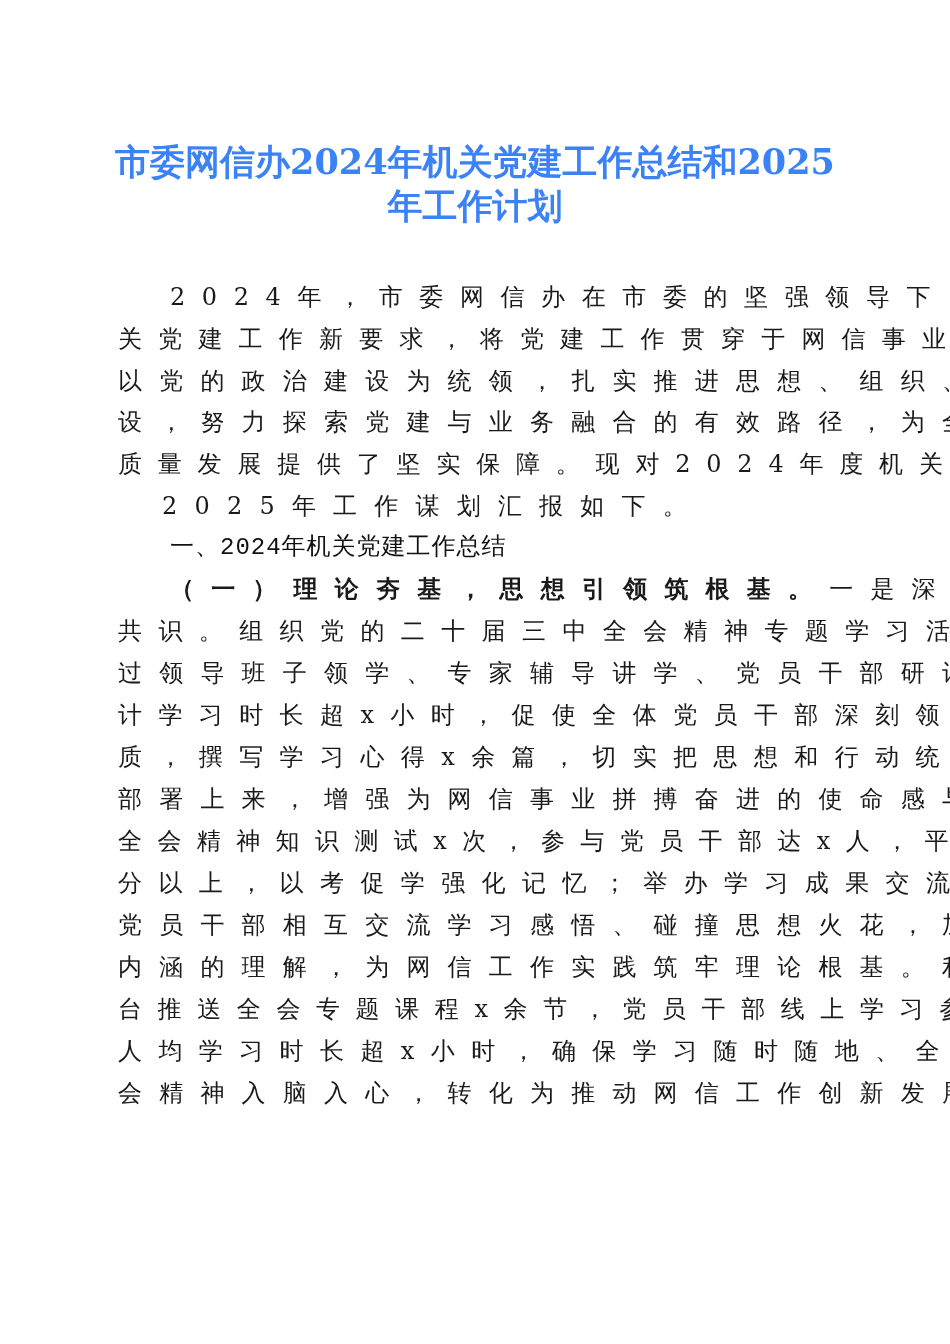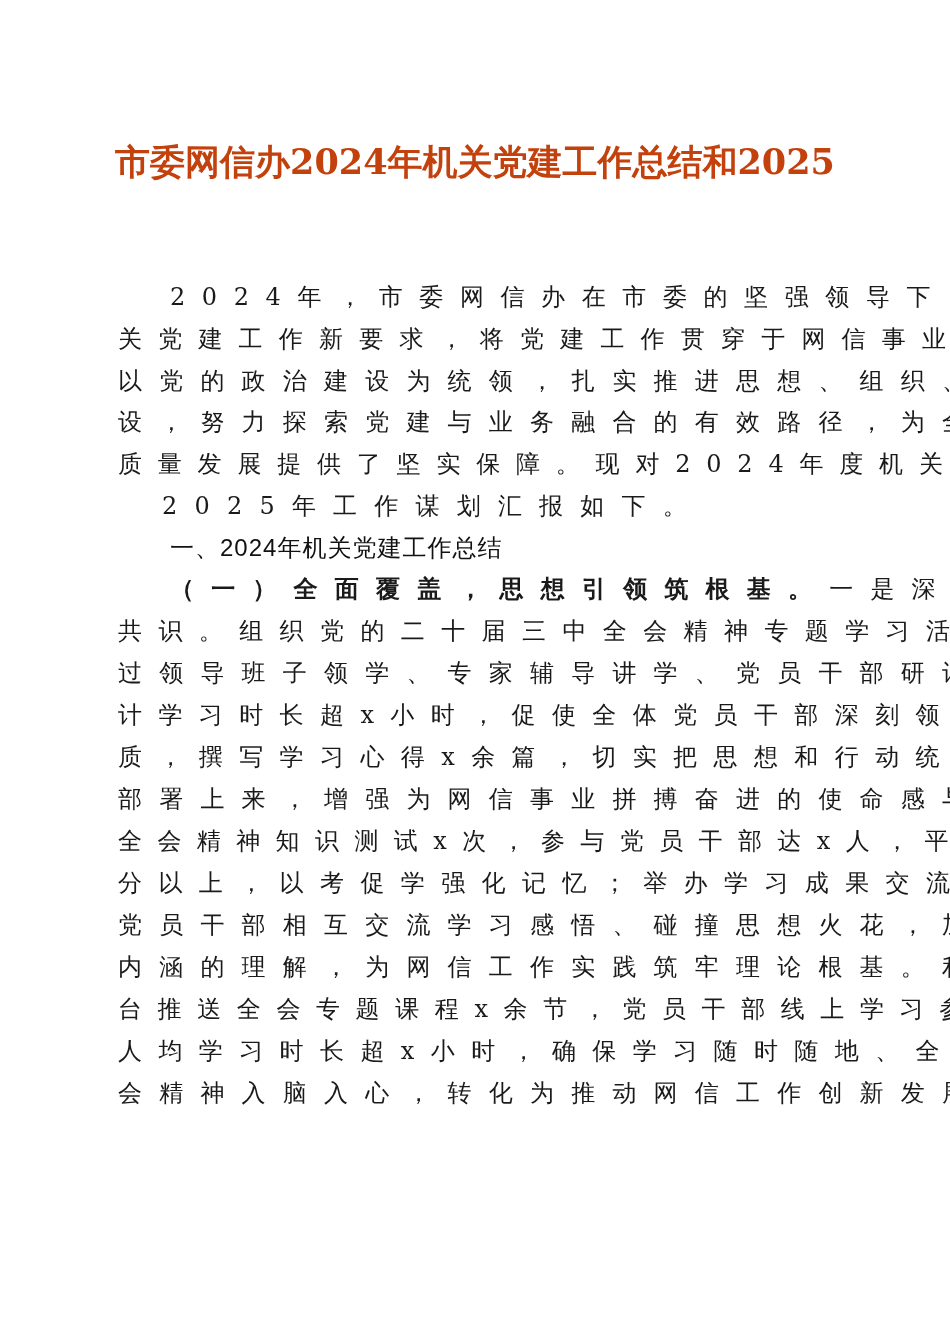--- a/index.html
+++ b/index.html
@@ -1,49 +1,50 @@
 <!DOCTYPE html>
 <html><head>
 <meta charset="utf-8">
 <style>
   html, body { margin: 0; padding: 0; background: #ffffff; }
   body { width: 950px; height: 1344px; position: relative; overflow: hidden; }
   .page { position: absolute; left: 0; top: 0; width: 950px; height: 1344px; background: #fff; }
   .title { position: absolute; left: 0; width: 950px; text-align: center;
     font-family: "DejaVu Serif", "Liberation Serif", serif; font-weight: bold;
-    font-size: 35px; color: #c2410c; letter-spacing: 0px; white-space: nowrap; line-height: 44px; }
+    font-size: 35px; color: #3b82f6; letter-spacing: 0px; white-space: nowrap; line-height: 44px; }
   .title.l1 { top: 140px; }
   .title.l2 { top: 184px; }
   .line { position: absolute; left: 118px; width: 720px; white-space: nowrap;
     font-family: "DejaVu Serif", "Liberation Serif", serif; font-size: 24px;
     color: #1a1a1a; letter-spacing: 17.2px; line-height: 30px; }
   .line.indent { left: 170px; }
   .heading { position: absolute; left: 170px; white-space: nowrap;
-    font-family: Liberation Sans, sans-serif; font-size: 24px;
+    font-family: Liberation Mono, monospace; font-size: 24px;
     color: #111; letter-spacing: 1px; line-height: 30px; }
   .bold { font-weight: bold; }
 </style>
 </head>
 <body>
 
 <div class="page">
 
   <div class="title l1">市委网信办2024年机关党建工作总结和2025</div>
+  <div class="title l2">年工作计划</div>
 
   <div class="line indent" style="top:282px; letter-spacing:16.6px;">2024年，市委网信办在市委的坚强领导下，紧扣新时代机</div>
   <div class="line" style="top:324px; letter-spacing:16.2px;">关党建工作新要求，将党建工作贯穿于网信事业发展全过程，</div>
   <div class="line" style="top:366px;">以党的政治建设为统领，扎实推进思想、组织、作风等各项建</div>
   <div class="line" style="top:407px;">设，努力探索党建与业务融合的有效路径，为全市网信事业高</div>
   <div class="line" style="top:449px; letter-spacing:15.8px;">质量发展提供了坚实保障。现对2024年度机关党建工作总结和</div>
   <div class="line" style="top:491px;margin-left:44px;">2025年工作谋划汇报如下。</div>
 
   <div class="heading" style="top:533px;">一、2024年机关党建工作总结</div>
 
   <div class="line indent" style="top:574px;">
-    <span class="bold">（一）全面覆盖，思想引领筑根基。</span><span>一是深学全会精神凝</span>
+    <span class="bold">（一）理论夯基，思想引领筑根基。</span><span>一是深学全会精神凝</span>
   </div>
   <div class="line" style="top:616px; letter-spacing:16.4px;">共识。组织党的二十届三中全会精神专题学习活动x场次，通</div>
   <div class="line" style="top:658px;">过领导班子领学、专家辅导讲学、党员干部研讨学等方式，累</div>
   <div class="line" style="top:700px; letter-spacing:16.4px;">计学习时长超x小时，促使全体党员干部深刻领会全会精神实</div>
   <div class="line" style="top:742px; letter-spacing:16.4px;">质，撰写学习心得x余篇，切实把思想和行动统一到全会决策</div>
   <div class="line" style="top:784px;">部署上来，增强为网信事业拼搏奋进的使命感与责任感。开展</div>
   <div class="line" style="top:826px; letter-spacing:15.4px;">全会精神知识测试x次，参与党员干部达x人，平均成绩达到x</div>
   <div class="line" style="top:868px; letter-spacing:16.4px;">分以上，以考促学强化记忆；举办学习成果交流分享会x场，</div>
   <div class="line" style="top:910px;">党员干部相互交流学习感悟、碰撞思想火花，加深对全会精神</div>
   <div class="line" style="top:952px;">内涵的理解，为网信工作实践筑牢理论根基。利用线上学习平</div>

